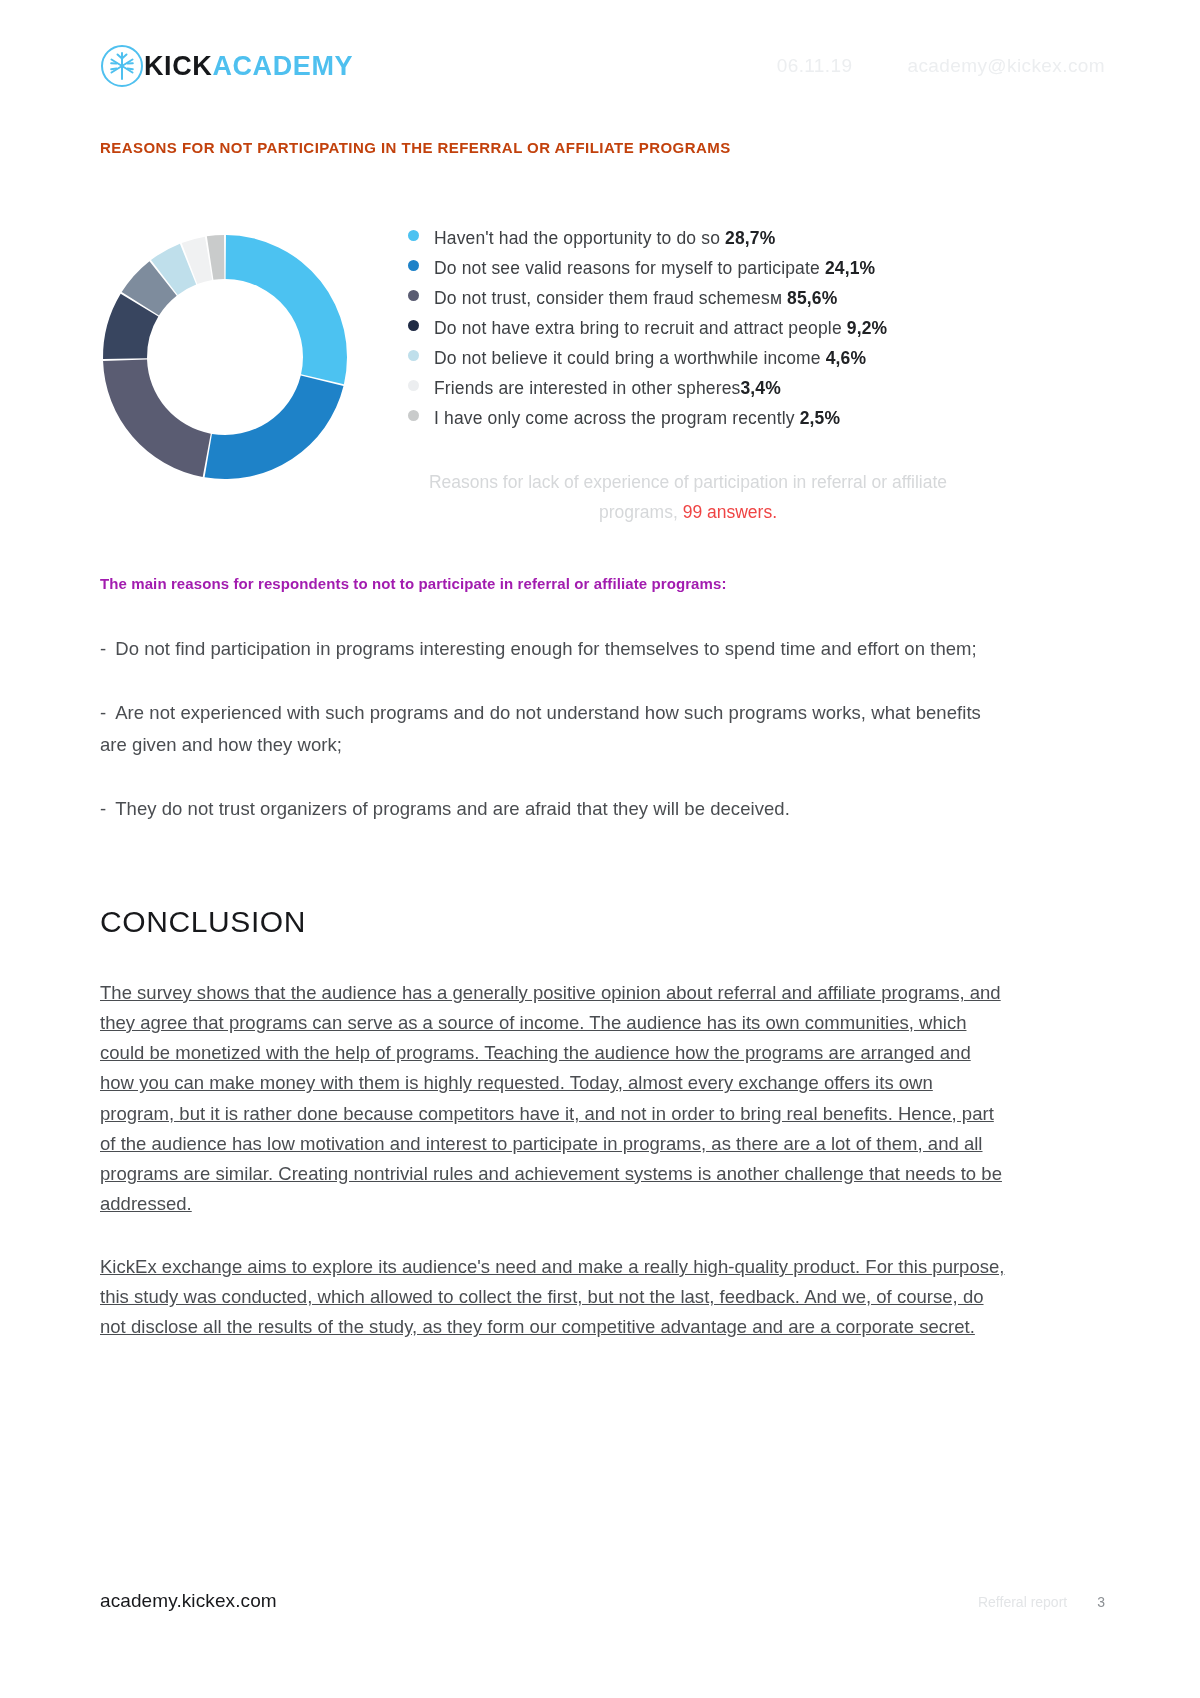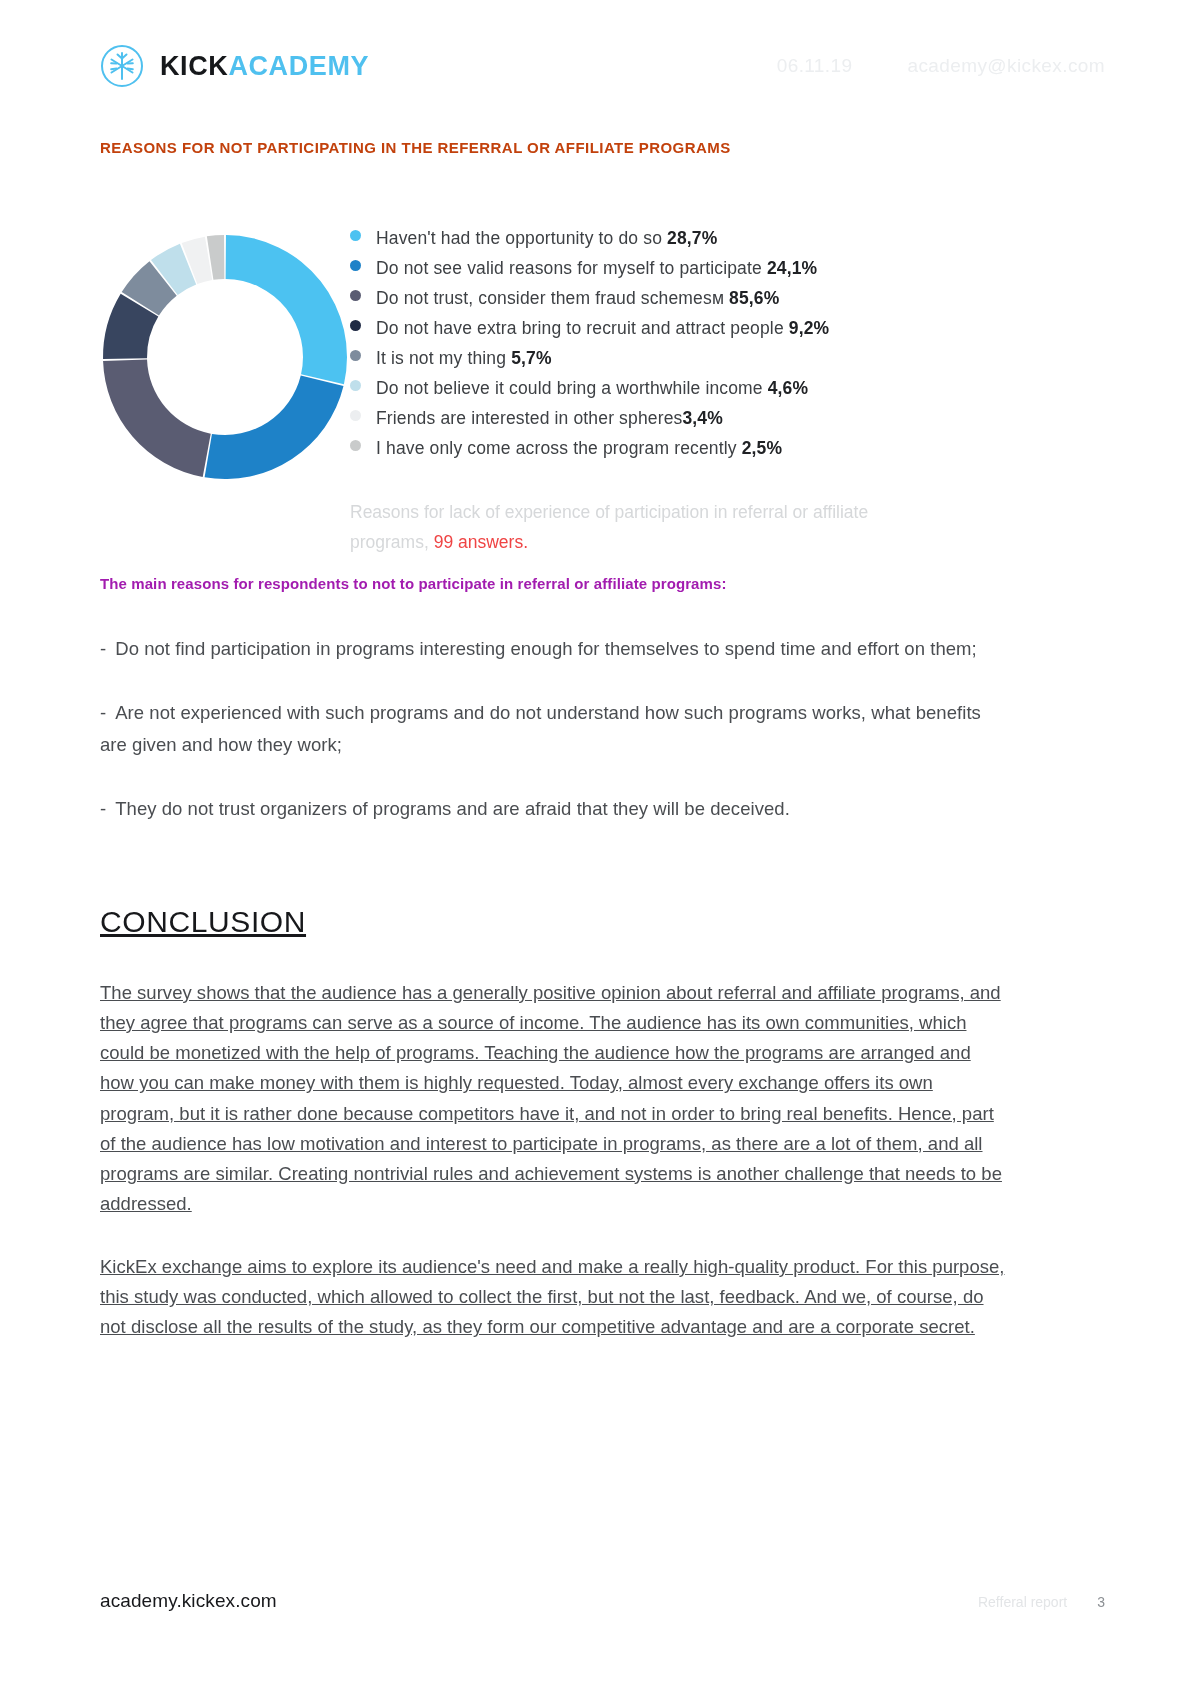--- a/index.html
+++ b/index.html
@@ -28,21 +28,20 @@
     right: 95px;
     height: 56px;
     display: flex;
     align-items: center;
     justify-content: space-between;
   }
 
   .brand {
     display: flex;
     align-items: center;
-    gap: 16px;
   }
 
   .brand-mark {
     width: 44px;
     height: 44px;
     flex: 0 0 44px;
   }
 
   .brand-text {
     font-size: 27px;
@@ -88,22 +87,24 @@
 
   .donut-wrap {
     position: relative;
     width: 250px;
     height: 265px;
     flex: 0 0 250px;
   }
   .donut-wrap svg { display: block; }
 
   .legend-col {
+    margin-left: 58px;
     padding-top: 3px;
     flex: 1 1 auto;
+    text-align: center;
   }
 
   .legend-item {
     display: flex;
     align-items: baseline;
     height: 30px;
     font-size: 17.5px;
     color: #3d4044;
     letter-spacing: 0.15px;
     white-space: nowrap;
@@ -165,21 +166,20 @@
 
   
   .conclusion-heading {
     position: absolute;
     top: 905px;
     left: 100px;
     font-size: 30px;
     font-weight: 400;
     letter-spacing: 0.6px;
     color: #17181b;
-    text-decoration: underline;
   }
 
   .conclusion-body {
     position: absolute;
     top: 978px;
     left: 100px;
     width: 908px;
   }
   .conclusion-body p {
     font-size: 18.5px;
@@ -278,25 +278,20 @@
         <span class="legend-dot" style="background:#5a5c72"></span>
         <span class="legend-label">Do not trust, consider them fraud schemesм</span>
         <span class="legend-value">85,6%</span>
       </div>
       <div class="legend-item">
         <span class="legend-dot" style="background:#1f2a44"></span>
         <span class="legend-label">Do not have extra bring to recruit and attract people</span>
         <span class="legend-value">9,2%</span>
       </div>
       <div class="legend-item">
-        <span class="legend-dot" style="background:#7e8c9d"></span>
-        <span class="legend-label">It is not my thing</span>
-        <span class="legend-value">5,7%</span>
-      </div>
-      <div class="legend-item">
         <span class="legend-dot" style="background:#bfdfeb"></span>
         <span class="legend-label">Do not believe it could bring a worthwhile income</span>
         <span class="legend-value">4,6%</span>
       </div>
       <div class="legend-item">
         <span class="legend-dot" style="background:#eceef0"></span>
         <span class="legend-label">Friends are interested in other spheres</span>
         <span class="legend-value tight">3,4%</span>
       </div>
       <div class="legend-item">

